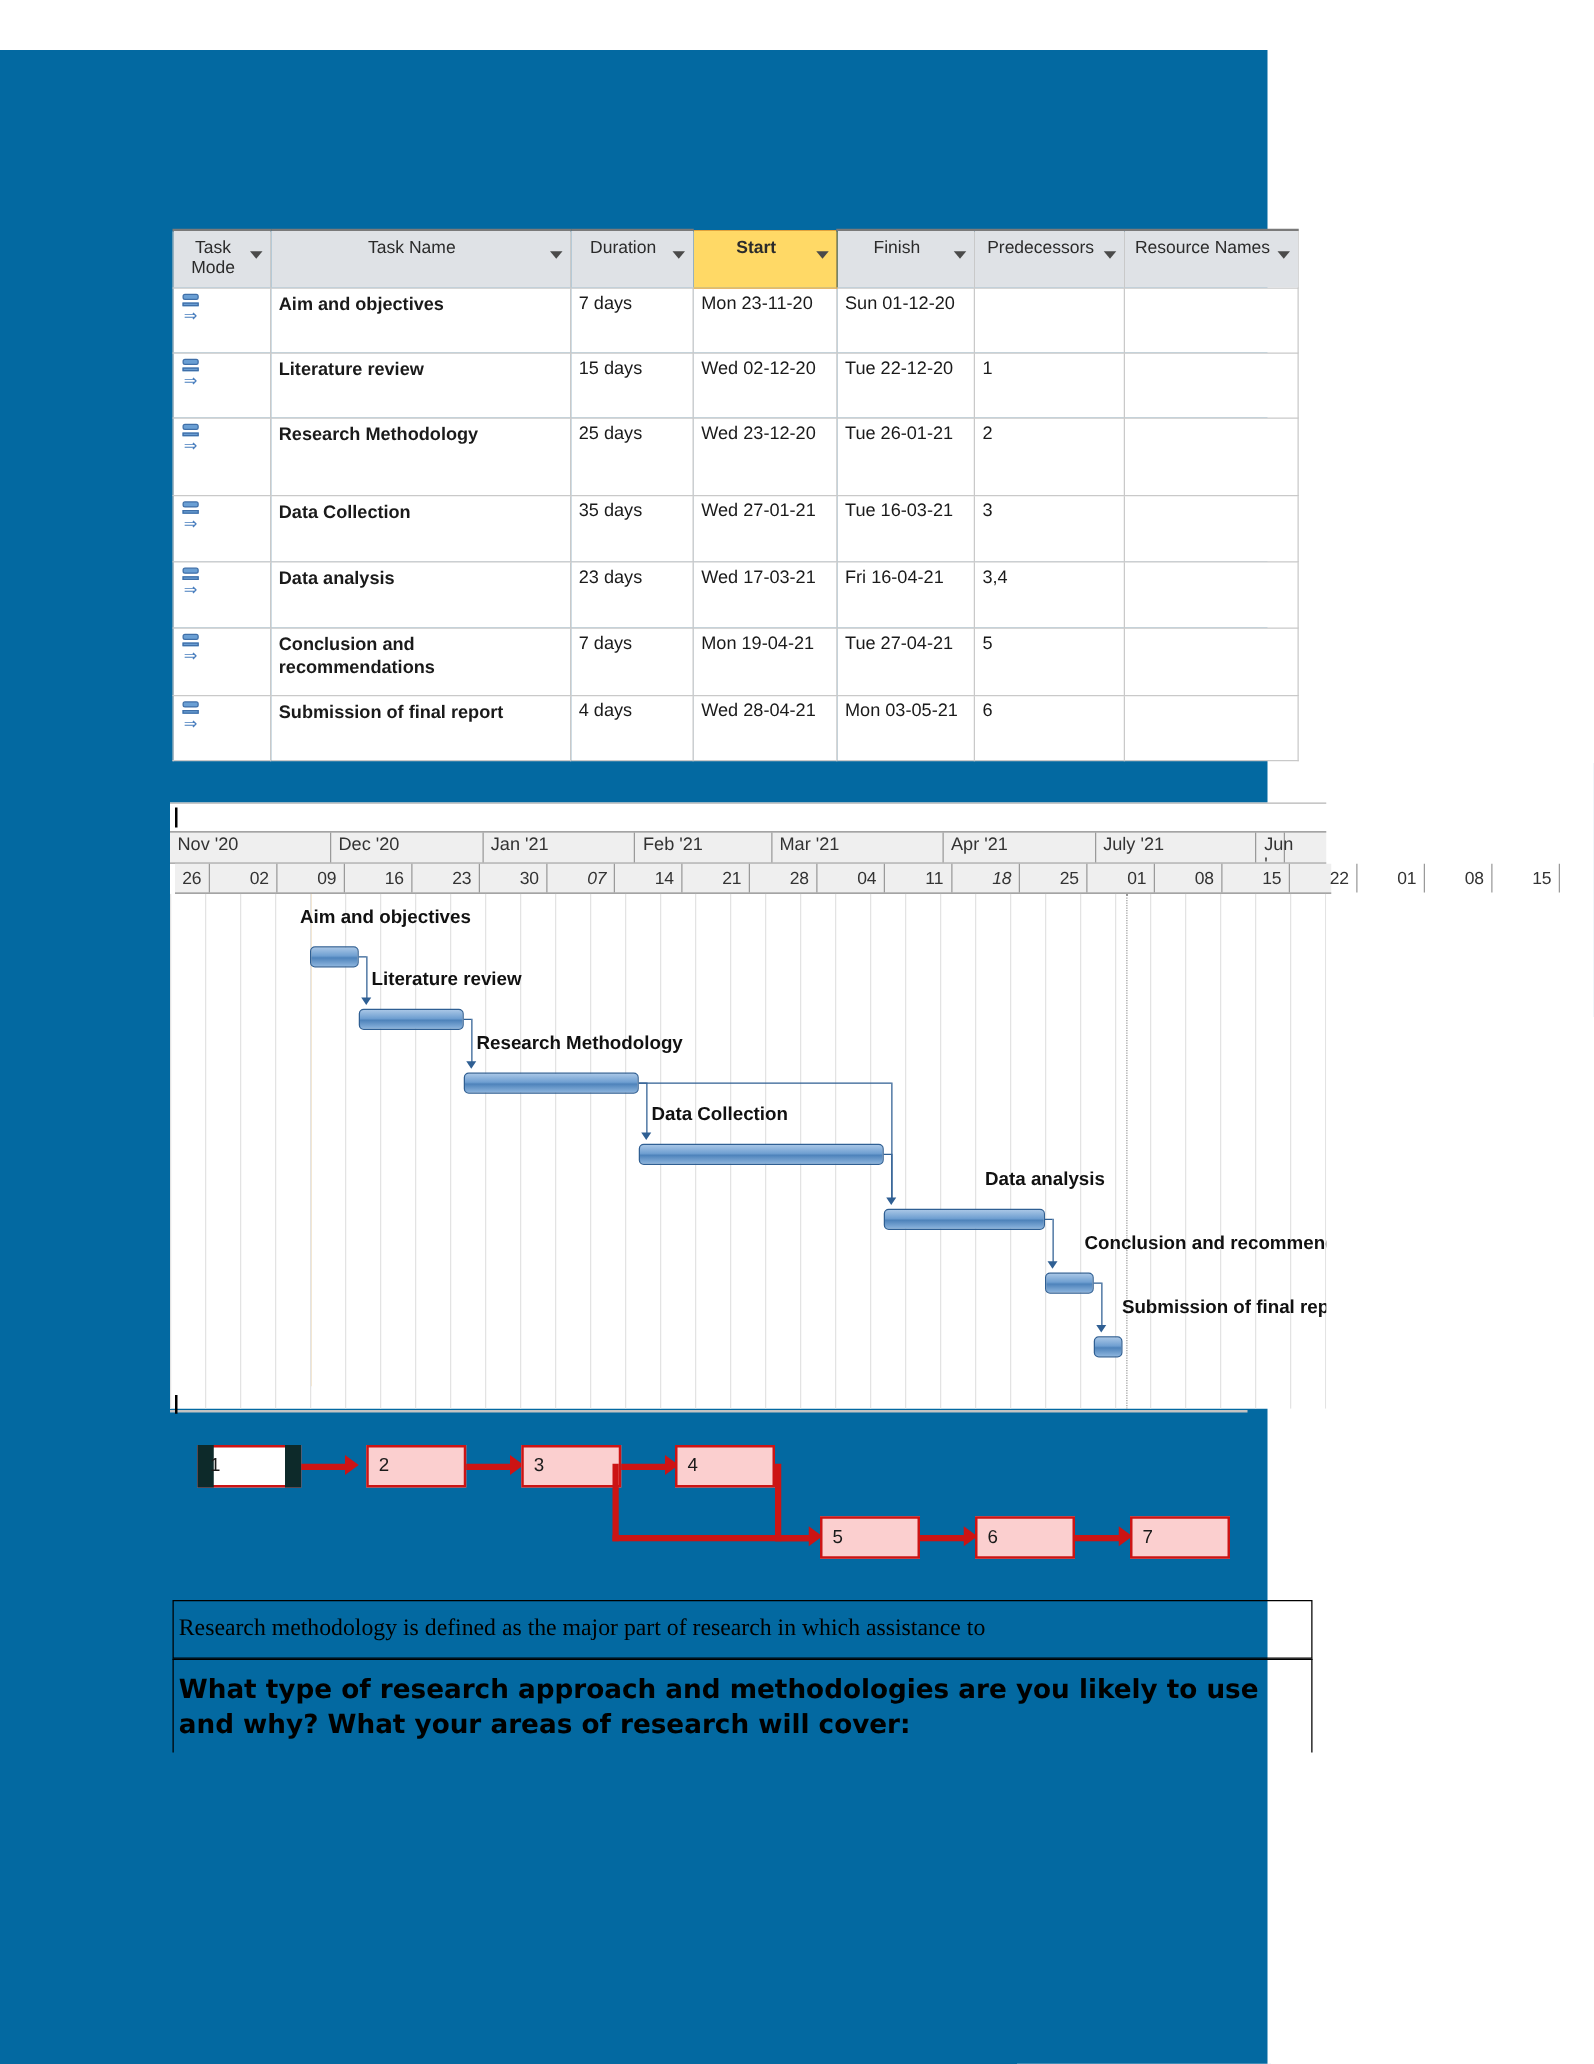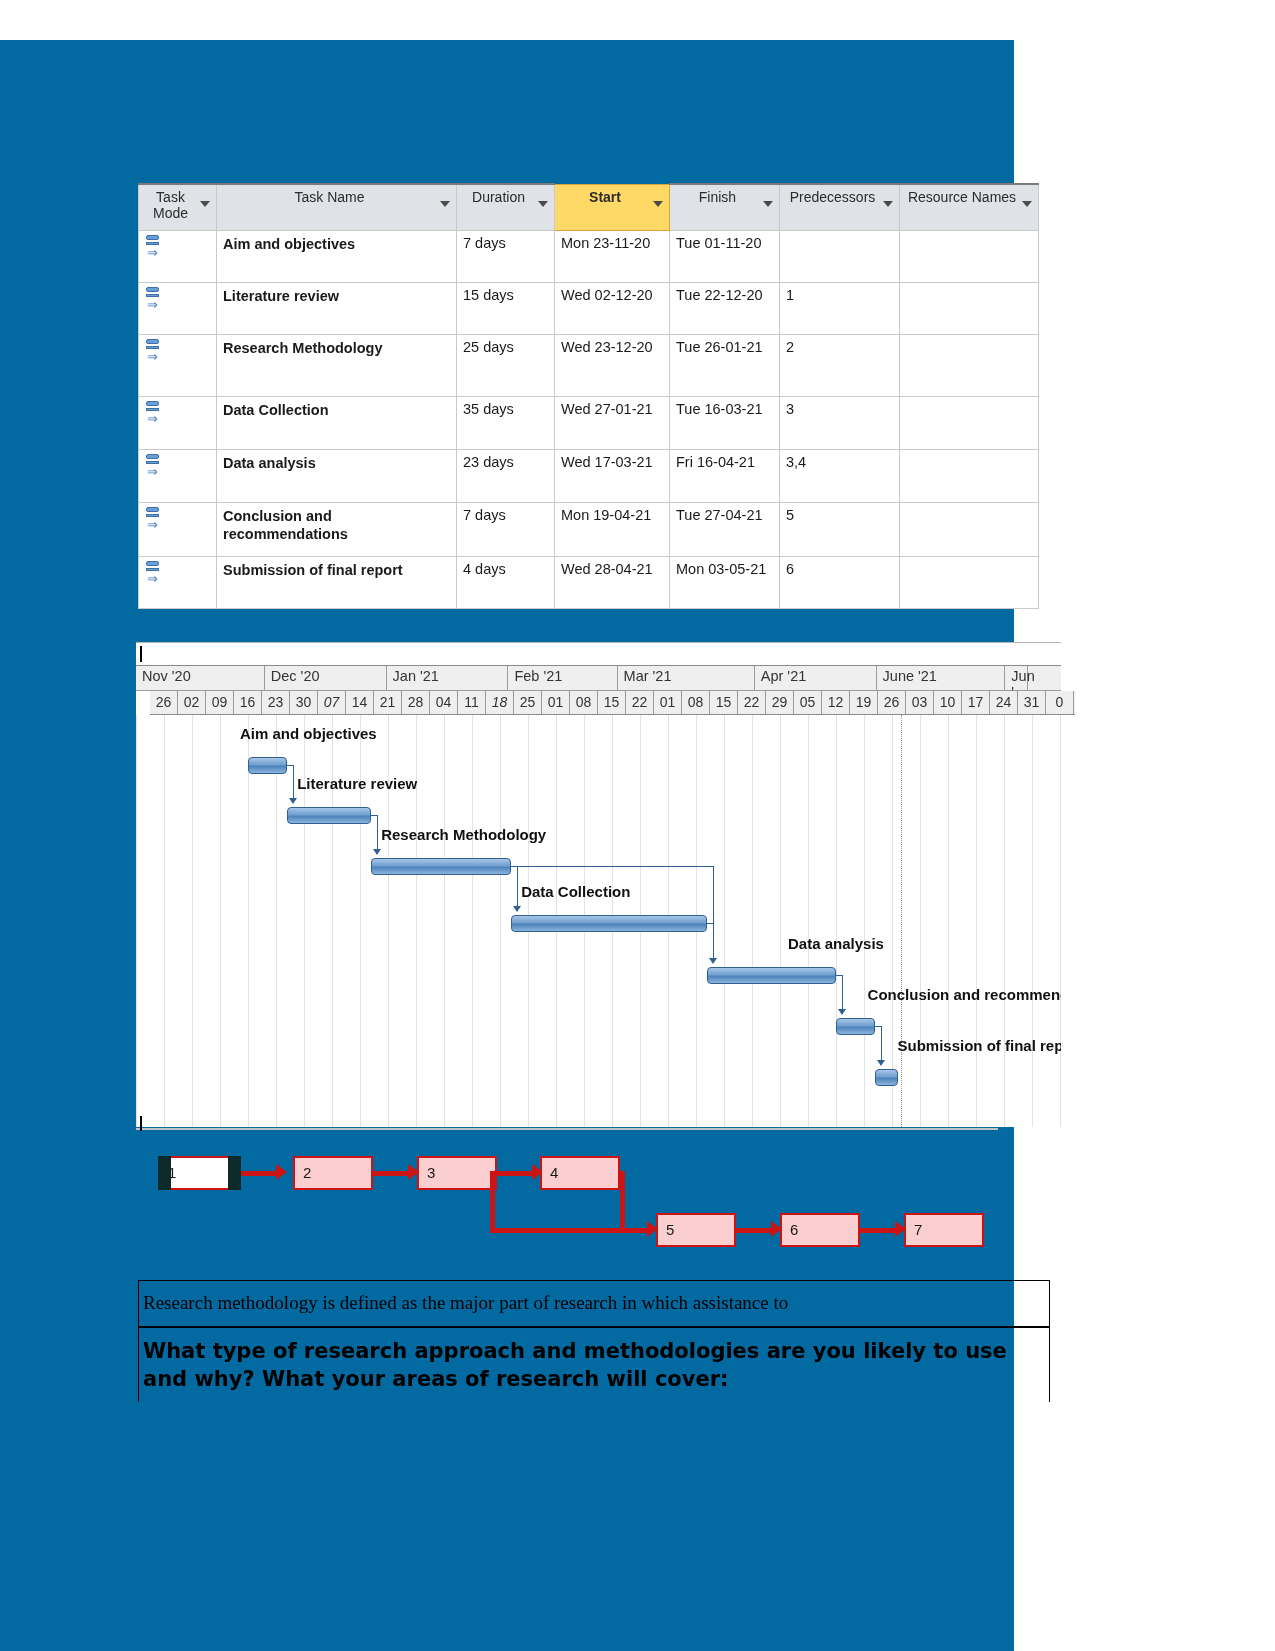--- a/index.html
+++ b/index.html
@@ -75,22 +75,22 @@
     position: absolute;
     left: 136px; top: 602px;
     width: 925px; height: 485px;
     background: #fff;
     border-top: 1px solid #b5b5b5;
   }
   .gantt-caret { position:absolute; left:4px; top:3px; width:2px; height:16px; background:#000; }
   .tl-months { position:absolute; left:0px; top:22px; width:925px; height:26px;
       display:flex; background:#efefef; border-top:1px solid #8a8a8a; border-bottom:1px solid #9a9a9a; }
   .tl-months div { border-right:1px solid #9a9a9a; font-size:14.5px; color:#333; padding:2px 0 0 6px; flex:0 0 auto; }
-  .tl-weeks { position:absolute; left:14px; top:48px; width:925px; height:24px;
-      display:flex; background:#efefef; border-bottom:1px solid #8a8a8a; }
+  .tl-weeks { position:absolute; left:4px; top:48px; width:925px; height:24px;
+      display:flex; background:#efefef; border-bottom:1px solid #8a8a8a;gap:26px; }
   .tl-weeks div { border-right:1px solid #9a9a9a; font-size:14px; color:#333;
       text-align:center; flex:0 0 auto; line-height:22px; }
   .gantt-body { position:absolute; left:0; top:72px; width:925px; height:412px; overflow:hidden; }
   .gridline { position:absolute; top:0; bottom:0; width:1px; background:#e3e3e3; }
   .today-line { position:absolute; top:0; bottom:18px; width:1px; background:#e8a33d; left:112px; }
   .proj-finish-line { position:absolute; top:0; bottom:0; width:0; border-left:1px dotted #9a9a9a; left:765px; }
   .bar {
     position:absolute; height:17px; border-radius:4px;
     background: linear-gradient(to bottom,#a8c6e6 0%, #6f9fd1 45%, #4e83bb 55%, #8cb4dd 100%);
     border:1px solid #2d5party;
@@ -180,21 +180,21 @@
         </tr>
       </thead>
       <tbody>
         <tr class="r0">
           <td class="mode">
             <span class="mode-icon"><span class="bar1"></span><span class="bar2"></span><span class="arw">⇒</span></span>
           </td>
           <td class="taskname">Aim and objectives</td>
           <td>7 days</td>
           <td>Mon 23-11-20</td>
-          <td>Tue 01-11-20</td>
+          <td>Sun 01-12-20</td>
           <td></td>
           <td></td>
         </tr>
         <tr class="r1">
           <td class="mode">
             <span class="mode-icon"><span class="bar1"></span><span class="bar2"></span><span class="arw">⇒</span></span>
           </td>
           <td class="taskname">Literature review</td>
           <td>15 days</td>
           <td>Wed 02-12-20</td>
@@ -264,21 +264,21 @@
   <div class="gantt">
     <span class="gantt-caret"></span>
 
     <div class="tl-months" id="tl-months">
         <div style="width: 128.8px;">Nov '20</div>
         <div style="width: 121.8px;">Dec '20</div>
         <div style="width: 121.8px;">Jan '21</div>
         <div style="width: 109.2px;">Feb '21</div>
         <div style="width: 137.2px;">Mar '21</div>
         <div style="width: 121.8px;">Apr '21</div>
-        <div style="width: 128.8px;">June '21</div>
+        <div style="width: 128.8px;">July '21</div>
         <div style="width: 22.4px;">Jun '</div>
       </div>
     <div class="tl-weeks" id="tl-weeks">
         <div style="width: 28px;">26</div>
         <div style="width: 28px;">02</div>
         <div style="width: 28px;">09</div>
         <div style="width: 28px;">16</div>
         <div style="width: 28px;">23</div>
         <div style="width: 28px;">30</div>
         <div style="width: 28px; font-style: italic;">07</div>

